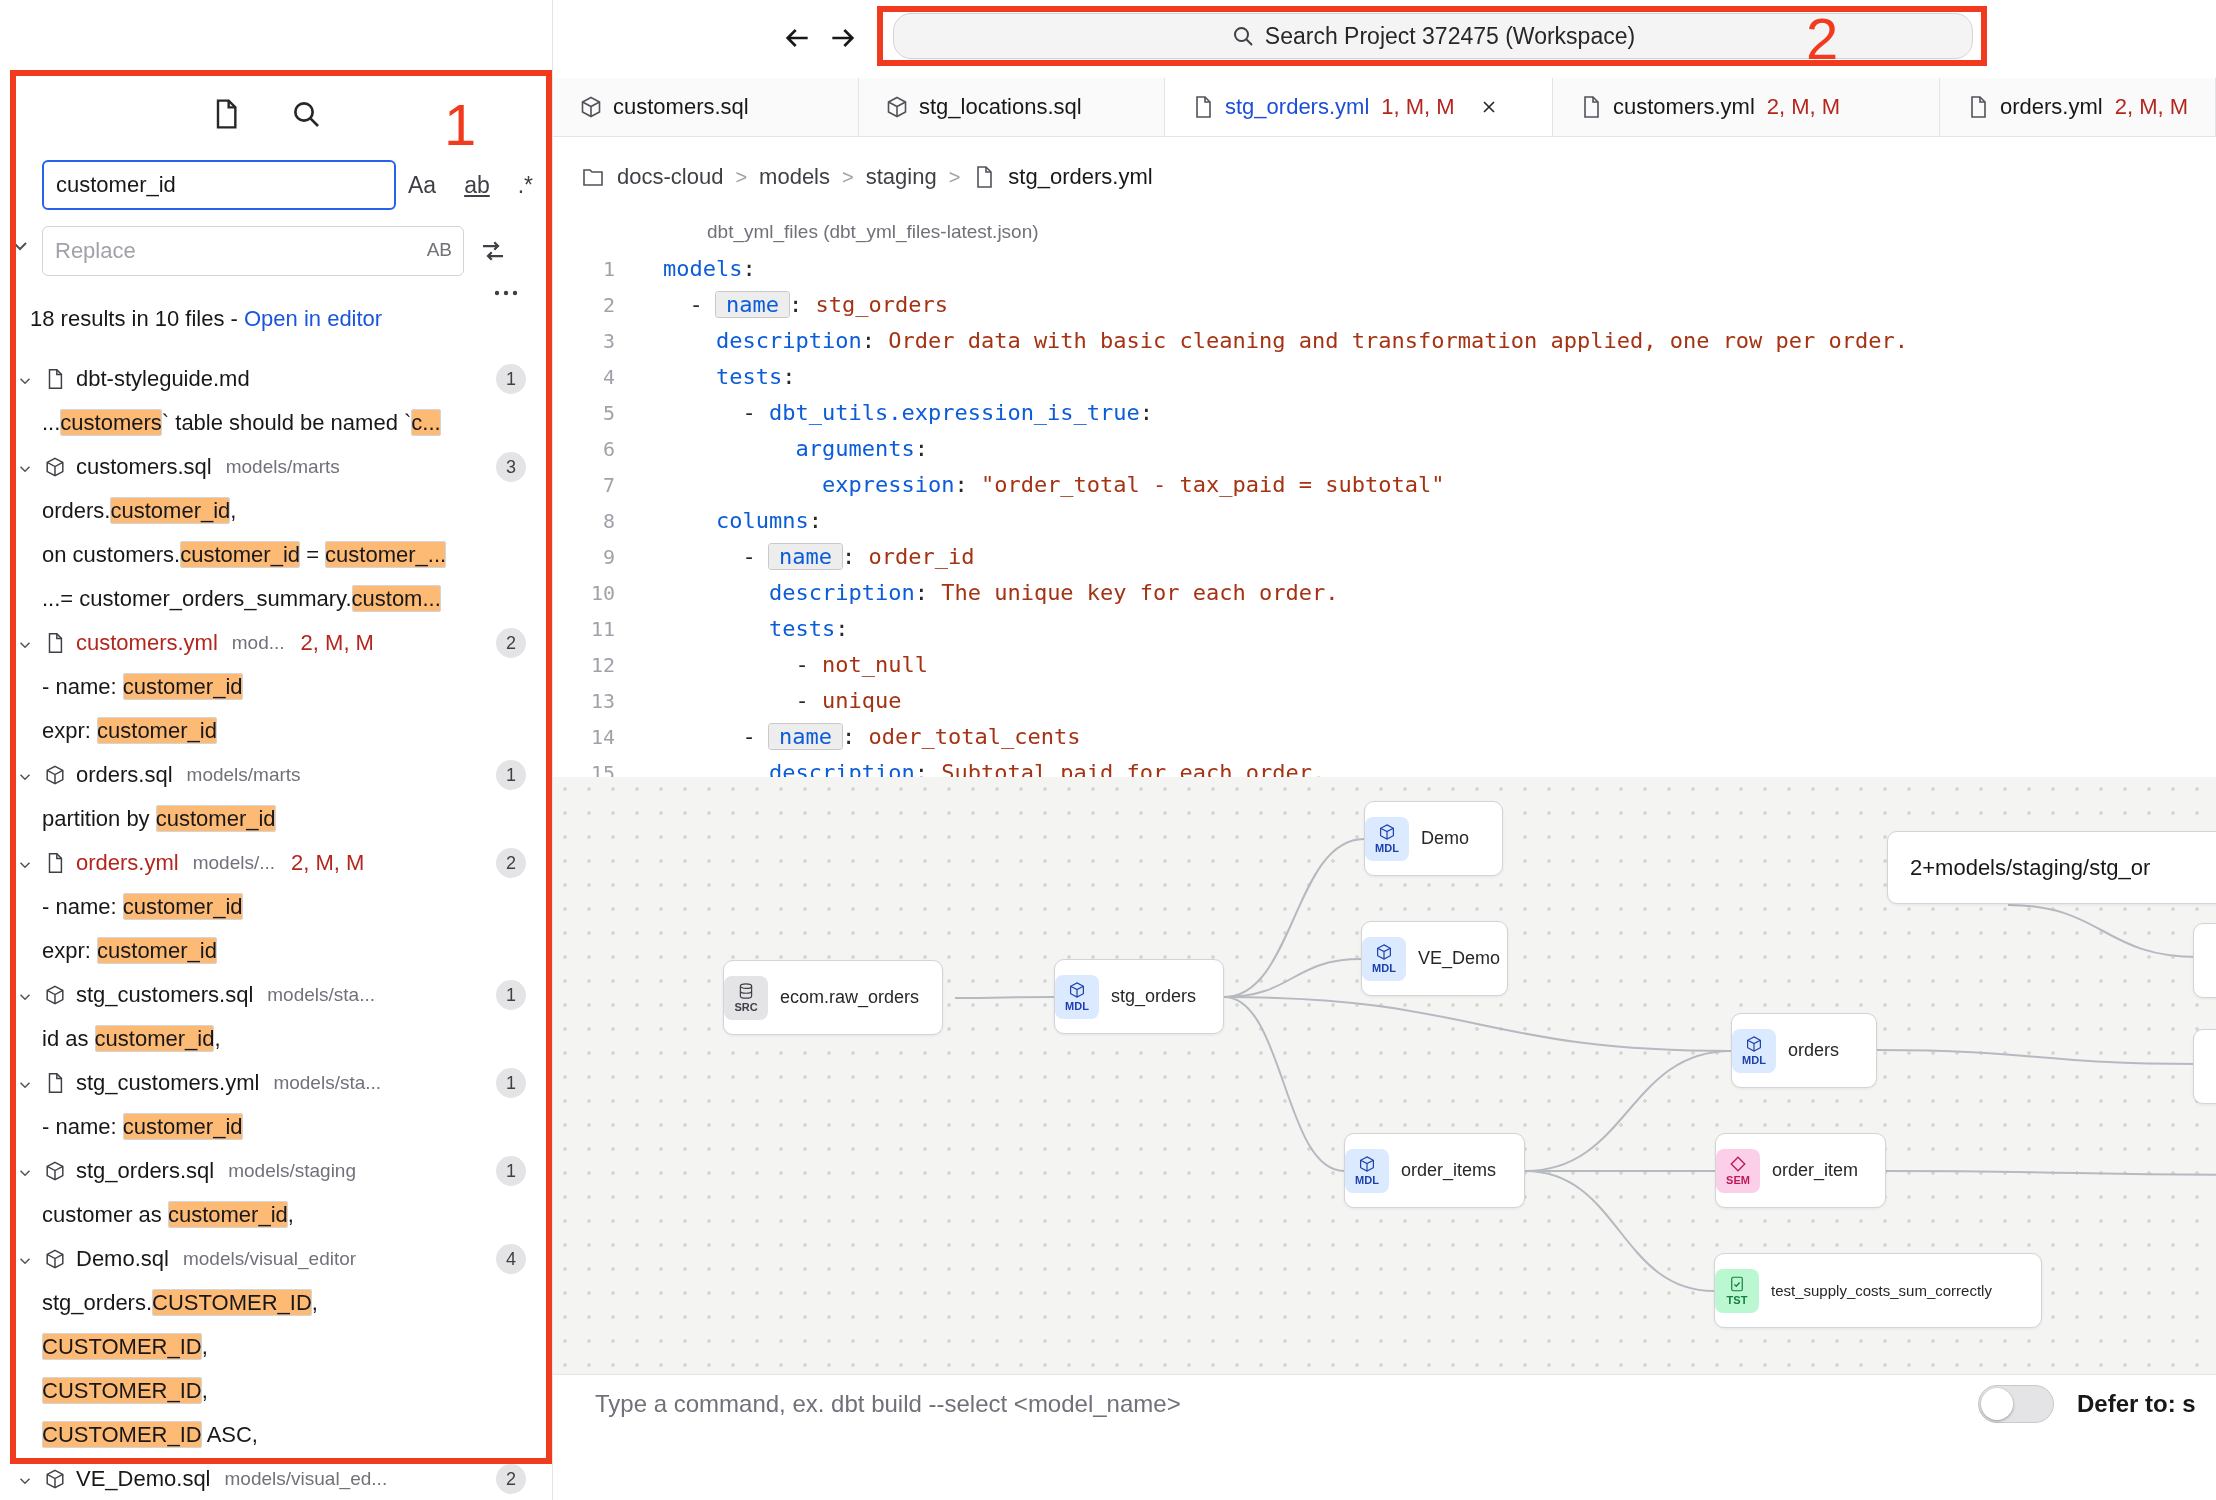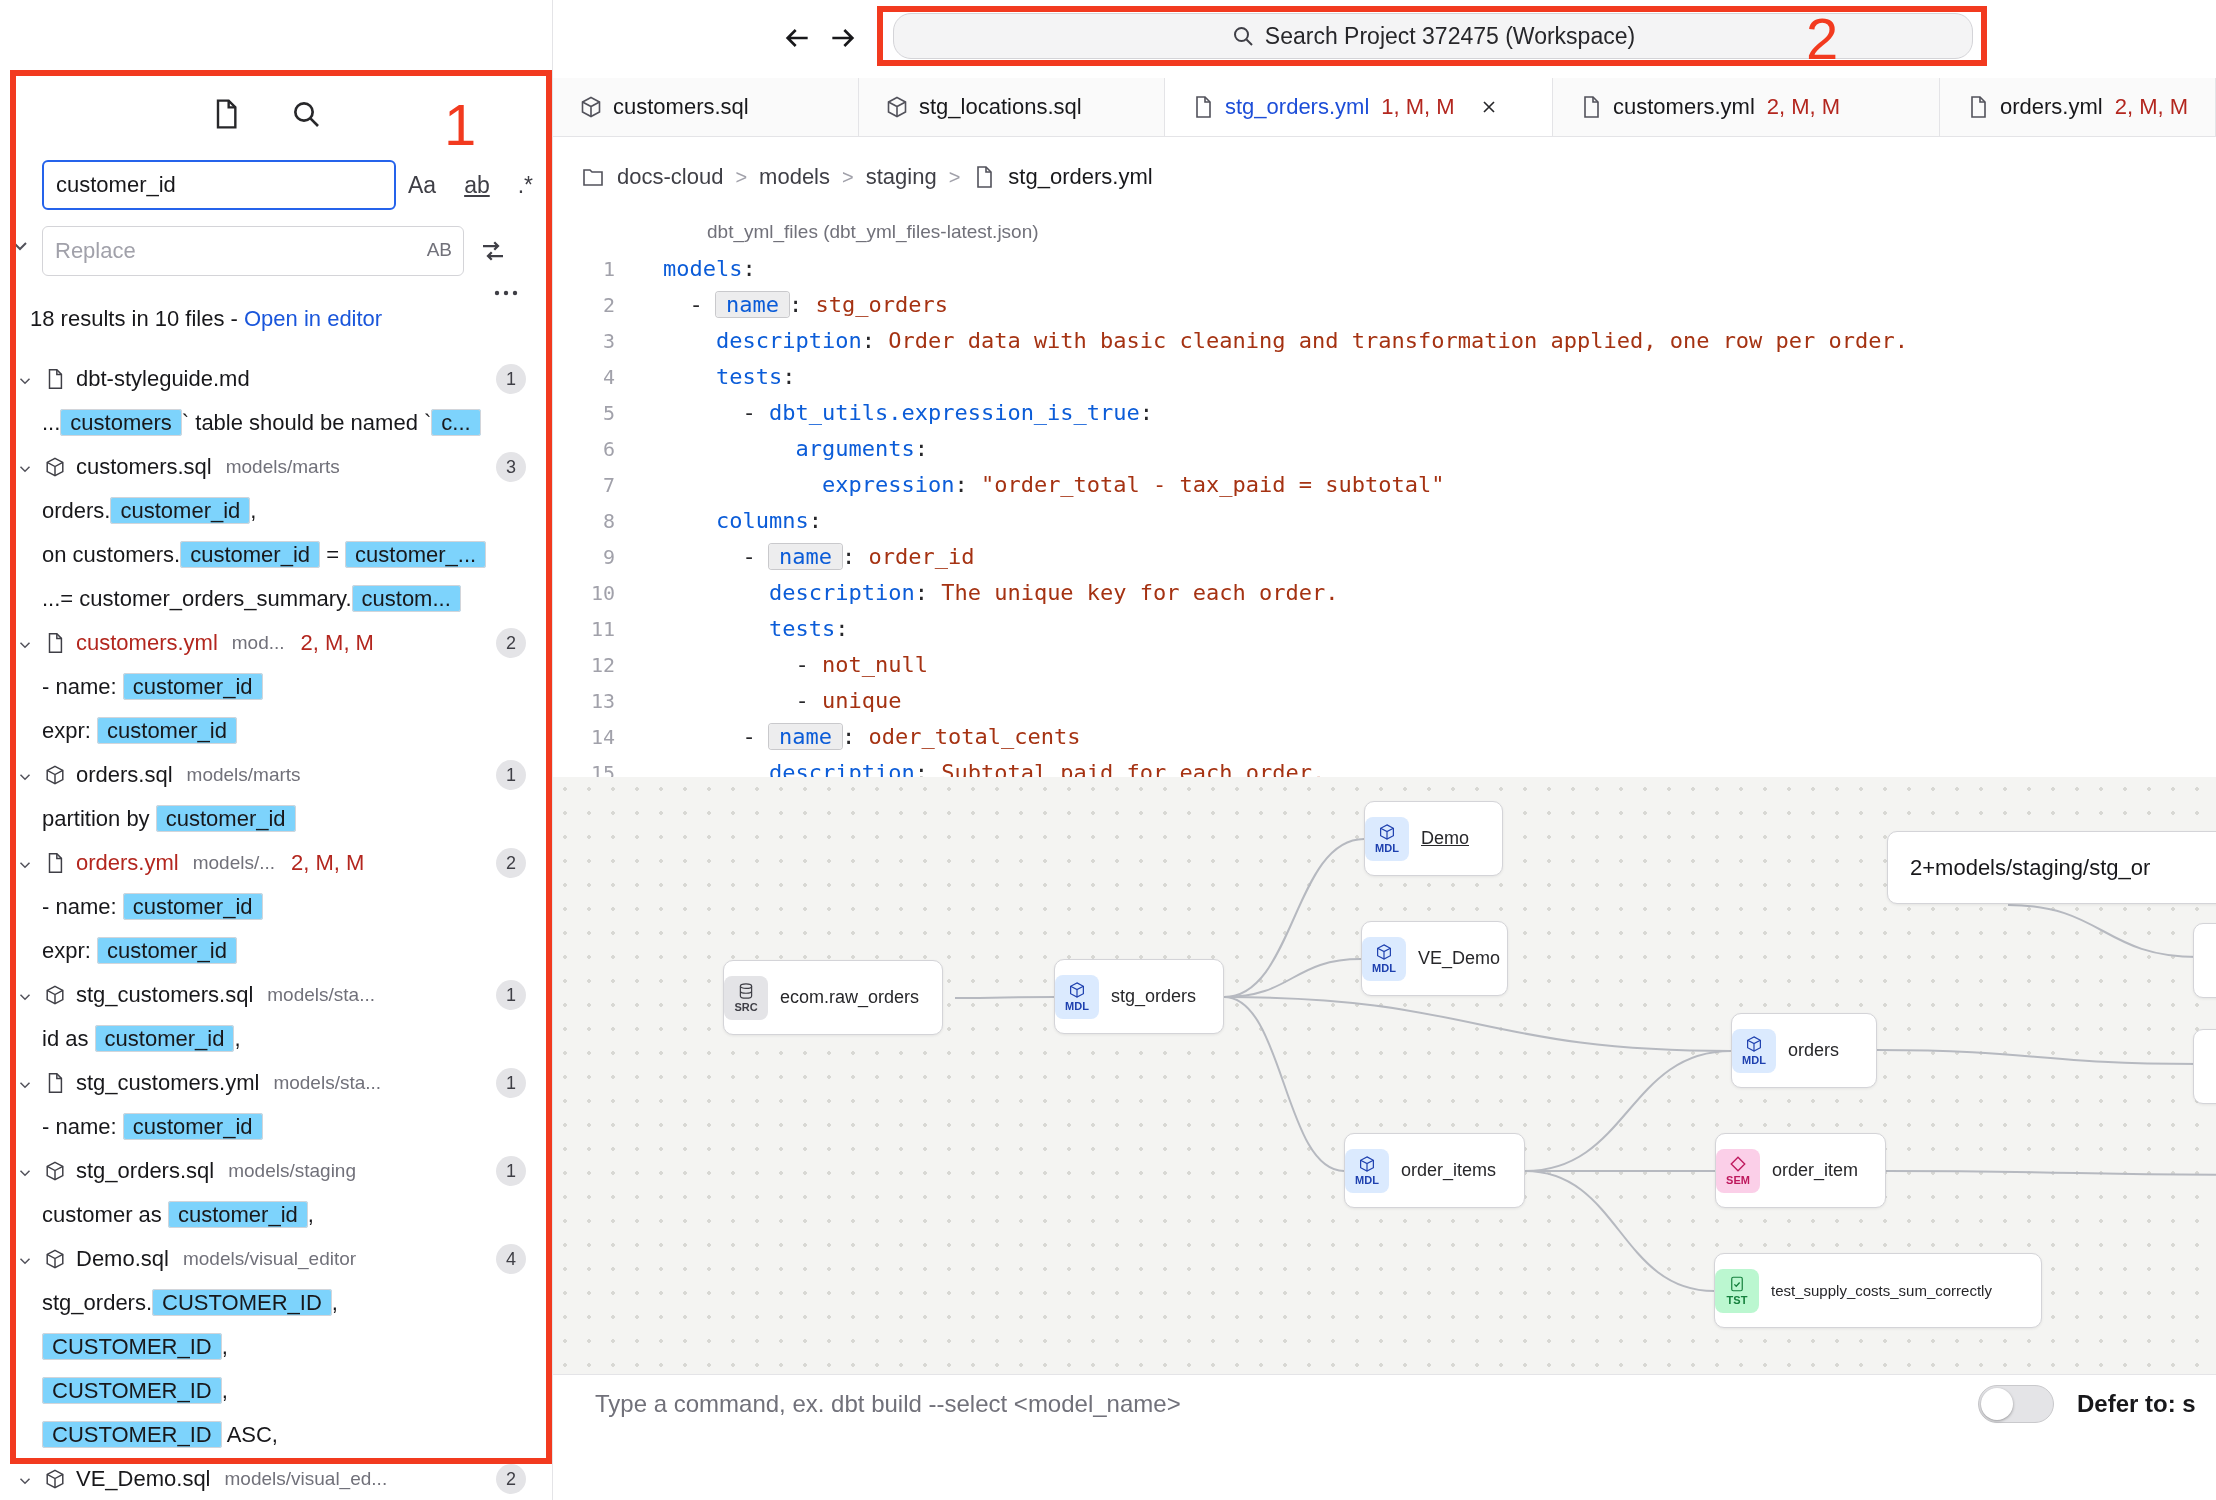--- a/index.html
+++ b/index.html
@@ -47,21 +47,21 @@
   .chev{width:18px;height:18px;color:#52525b;flex:0 0 18px}
   .chev svg{width:100%;height:100%}
   .ficn{width:22px;height:22px;color:#3f3f46;flex:0 0 22px}
   .ficn svg{width:100%;height:100%}
   .fname{white-space:nowrap}
   .mod .fname{color:var(--git)}
   .fpath{color:var(--gray);font-size:19px;margin-left:4px;white-space:nowrap;overflow:hidden;flex-shrink:1}
   .fstatus{color:var(--git);white-space:nowrap;margin-left:6px}
   .badge{margin-left:auto;background:#e4e4e7;border-radius:999px;min-width:30px;height:30px;display:flex;align-items:center;justify-content:center;font-size:18px;color:#3f3f46;padding:0 7px;flex:0 0 auto}
   .mrow{height:44px;line-height:44px;padding-left:42px;font-size:22px;white-space:nowrap;overflow:hidden;cursor:pointer}
-  .hl{background:#7dd3fc;border-radius:3px;box-shadow:inset 0 0 0 1px #d2d5da;padding:1px 10px}
+  .hl{background:#fdba74;border-radius:3px;box-shadow:inset 0 0 0 1px #d2d5da;padding:1px 0}
 
   
   main{flex:1;display:flex;flex-direction:column;min-width:0}
   .topbar{height:78px;position:relative}
   .nav-arrow{position:absolute;top:22px;width:32px;height:32px;color:#18181b;cursor:pointer}
   .nav-arrow svg{width:100%;height:100%}
   .back{left:228px}.fwd{left:274px}
   .search-pill{position:absolute;left:340px;top:13px;width:1080px;height:46px;background:#f4f4f5;border:1px solid #d4d4d8;border-radius:18px;display:flex;align-items:center;justify-content:center;gap:10px;font-size:23px;color:#27272a;cursor:pointer}
   .pill-icn{width:24px;height:24px;color:#3f3f46}
   .pill-icn svg{width:100%;height:100%}
@@ -523,21 +523,21 @@
           <span class="nlabel" style="font-size: 18px;">stg_orders</span>
         </div>
         <div class="gnode" style="left: 811px; top: 24px; width: 139px;">
           <span class="nbadge kind-MDL">
             <svg viewBox="0 0 24 24">
               <path d="M12 2.5 20.5 7v10L12 21.5 3.5 17V7Z" fill="none" stroke="currentColor" stroke-width="1.6"></path>
               <path d="M3.5 7 12 11.5 20.5 7M12 11.5V21.5" fill="none" stroke="currentColor" stroke-width="1.6"></path>
             </svg>
             <span class="bk">MDL</span>
           </span>
-          <span class="nlabel" style="font-size: 18px; text-decoration: underline;">Demo</span>
+          <span class="nlabel" style="font-size: 18px;">Demo</span>
         </div>
         <div class="gnode" style="left: 808px; top: 144px; width: 147px;">
           <span class="nbadge kind-MDL">
             <svg viewBox="0 0 24 24">
               <path d="M12 2.5 20.5 7v10L12 21.5 3.5 17V7Z" fill="none" stroke="currentColor" stroke-width="1.6"></path>
               <path d="M3.5 7 12 11.5 20.5 7M12 11.5V21.5" fill="none" stroke="currentColor" stroke-width="1.6"></path>
             </svg>
             <span class="bk">MDL</span>
           </span>
           <span class="nlabel" style="font-size: 18px;">VE_Demo</span>

